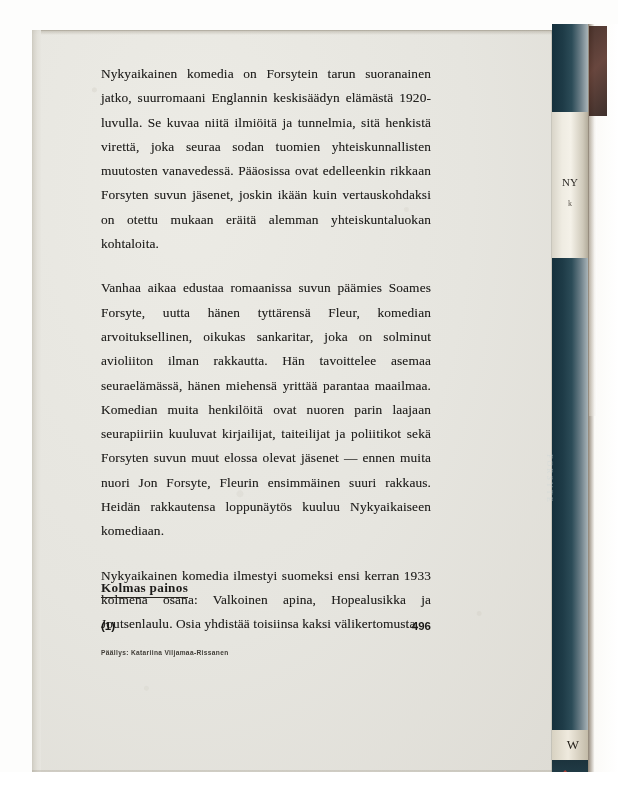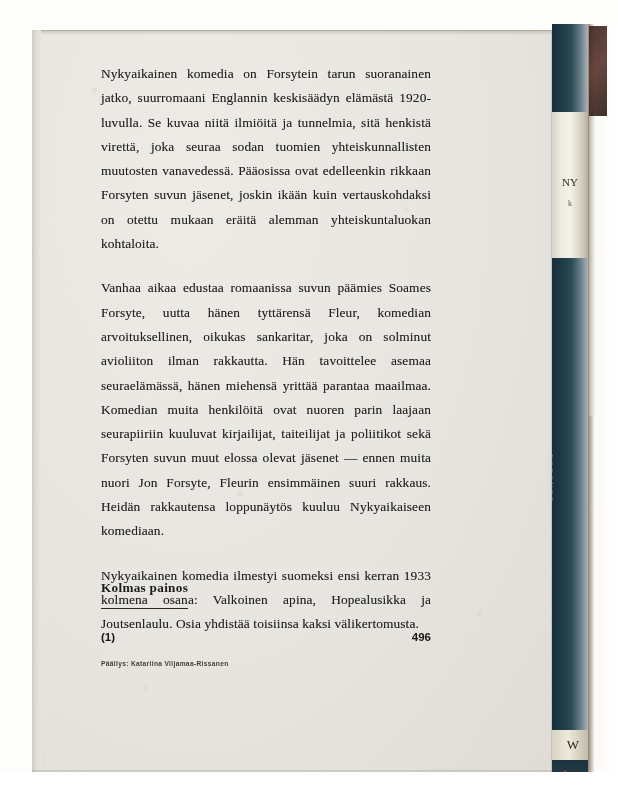--- a/index.html
+++ b/index.html
@@ -55,21 +55,21 @@
   }
   .para:last-of-type{margin-bottom:0;}
 
   
   #footer{position:absolute;left:101px;top:578px;width:330px;}
   .edition{
     display:inline-block;
     font-family:"Liberation Serif",serif;
     font-size:13.2px;font-weight:bold;color:#1c1b19;
     border-bottom:1.4px solid #26241f;
-    padding-bottom:12px;letter-spacing:.3px;
+    padding-bottom:1px;letter-spacing:.3px;
   }
   .numrow{
     display:flex;justify-content:space-between;align-items:baseline;
     margin-top:22px;
     font-family:"Liberation Sans",sans-serif;
     font-size:11.5px;font-weight:bold;color:#1a1917;
   }
   .credit{
     margin-top:17px;
     font-family:"Liberation Sans",sans-serif;

